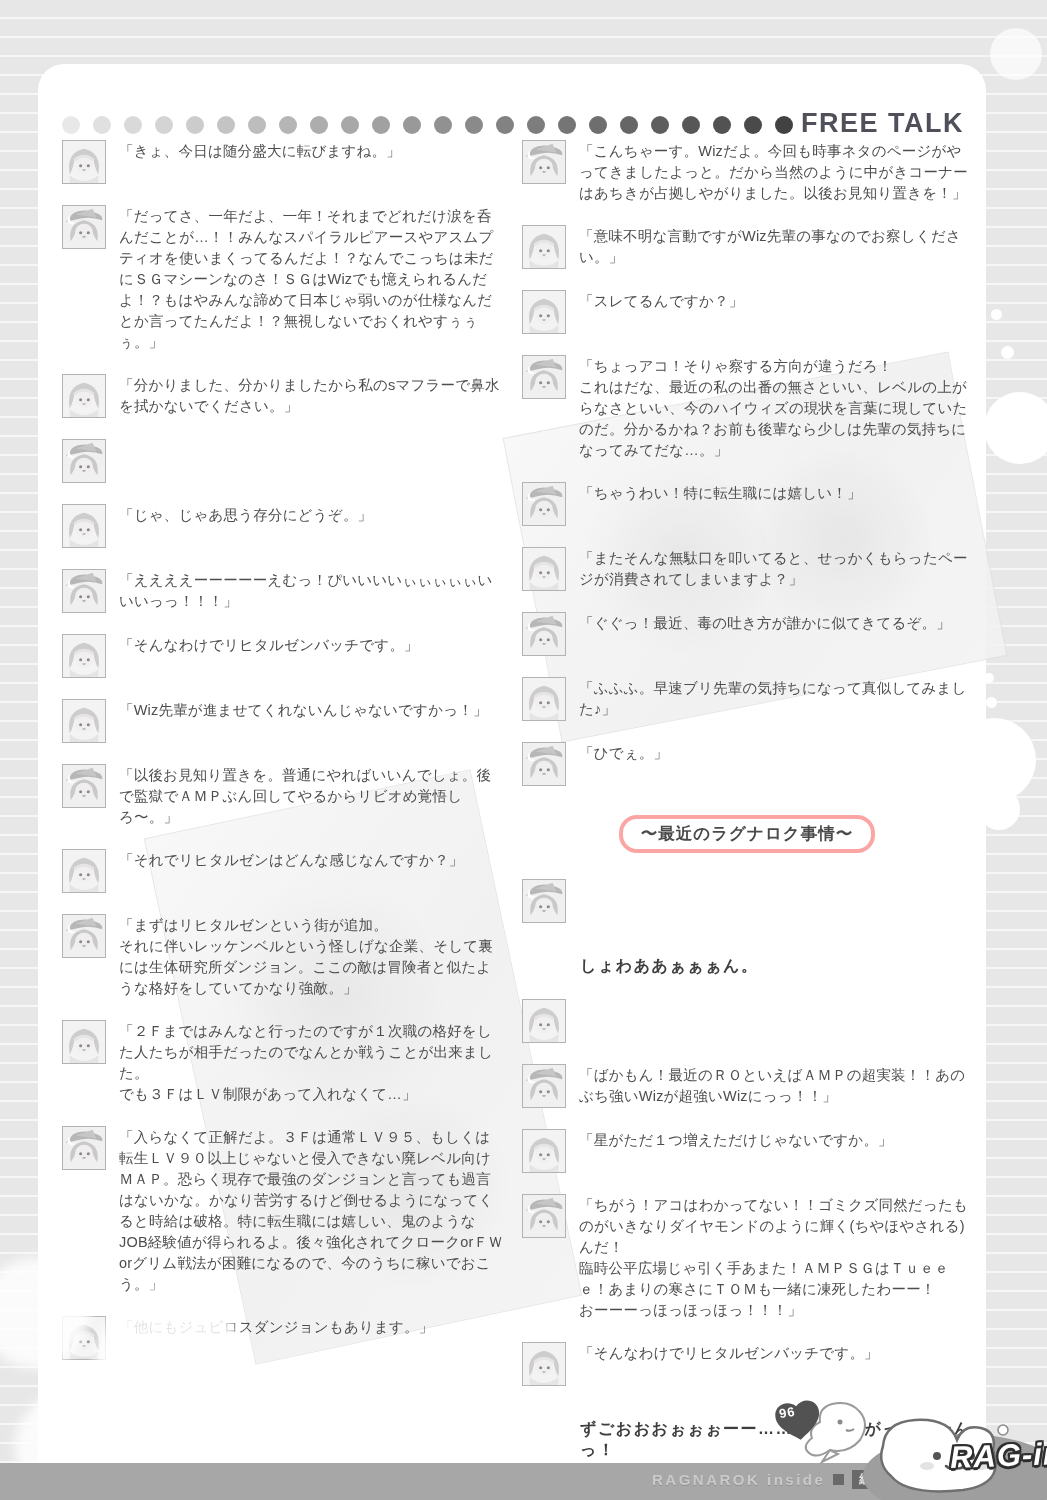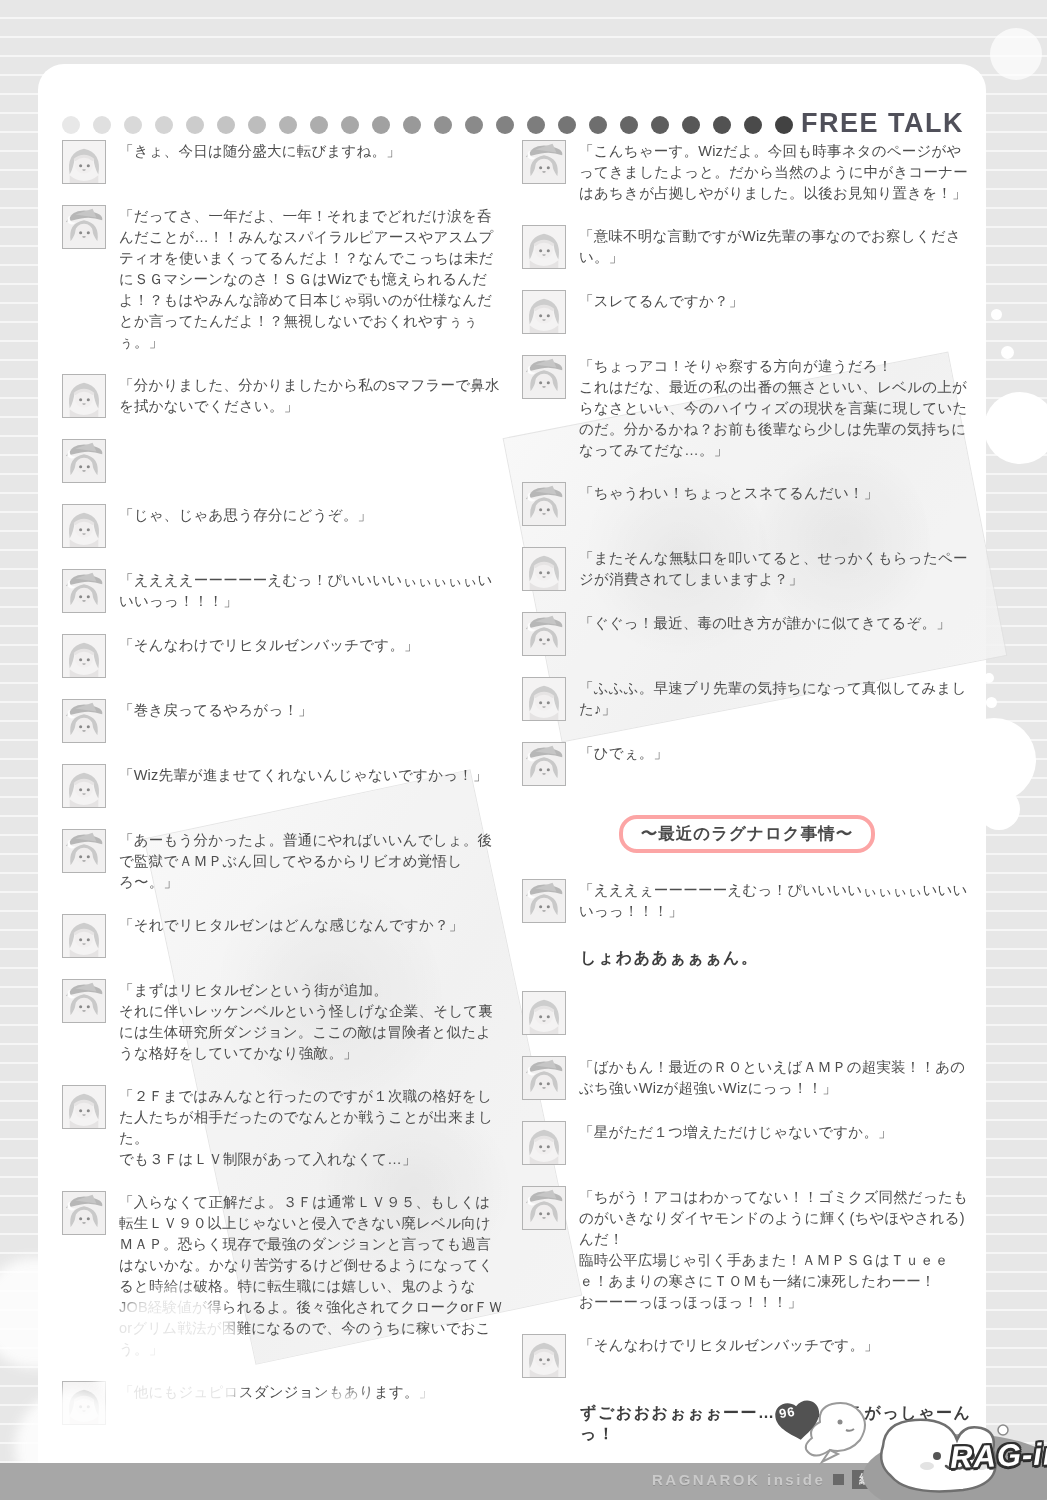--- a/index.html
+++ b/index.html
@@ -16,21 +16,21 @@
              color:#50505a;transform:scaleY(1.05);white-space:nowrap;}
   
   .col{display:flex;flex-direction:column;justify-content:flex-end;}
   .col-left{left:62px;top:140px;width:442px;}
   .col-right{left:522px;top:140px;width:450px;}
   .entry{display:flex;gap:13px;margin-bottom:21px;position:relative;z-index:4;}
   .avatar{flex:none;width:44px;height:44px;border:1px solid #b3b3b3;box-sizing:border-box;background:#f3f3f3;overflow:hidden;}
   .avatar svg{display:block;width:100%;height:100%;}
   .dialogue{white-space:pre-line;font-size:14.5px;line-height:21px;color:#4d4d4d;
             font-weight:500;letter-spacing:.2px;padding-top:1px;}
-  .entry-sfx{margin:4px 0 22px 58px;font-weight:800;font-size:16px;color:#3e3e3e;
+  .entry-sfx{margin:12px 0 22px 58px;font-weight:800;font-size:16px;color:#3e3e3e;
              letter-spacing:1.5px;position:relative;z-index:4;}
   .entry-header{text-align:center;margin:8px 0 26px;position:relative;z-index:4;}
   .bubble-title{display:inline-block;font-weight:800;font-size:16.5px;color:#4a4a4a;
                 background:#fff;border:4px solid #fca5a5;border-radius:18px;
                 padding:4px 18px;letter-spacing:1px;box-shadow:0 0 0 3px #fff;}
   
   .decor{background:linear-gradient(135deg,#f7f7f7 0%,#efefef 55%,#f3f3f3 100%);
          border:1px solid #e1e1e1;z-index:3;opacity:.85;}
   .decor .blob{position:absolute;border-radius:50%;background:radial-gradient(circle,rgba(0,0,0,.055),rgba(0,0,0,0) 70%);}
   .decor-right{left:528px;top:392px;width:452px;height:308px;transform:rotate(-11deg);}
@@ -210,36 +210,20 @@
           <circle cx="26.5" cy="26" r="1.6" fill="#898989"></circle>
           <path d="M20.5 30 Q22 31.2 23.5 30" stroke="#9c9c9c" stroke-width="1.2" fill="none"></path>
           <path d="M7 36 Q14 42 22 42 Q30 42 37 36 L37 44 L7 44Z" fill="#e5e3e3"></path>
         </svg>
       </div>
       <div class="dialogue">「そんなわけでリヒタルゼンバッチです。」</div>
     </div>
     <div class="entry">
       <div class="avatar">
         <svg viewBox="0 0 44 44">
-          <rect width="44" height="44" fill="#f1f0f0"></rect>
-          <path d="M3 17 Q9 3 26 5 Q43 8 41 15 Q30 11 19 13 Q8 15 3 17Z" fill="#b7b7b7"></path>
-          <path d="M13 9 L31 3 L35 12Z" fill="#c6c6c6"></path>
-          <path d="M9 10 a4.6 4.6 0 1 0 4.4 6.4 a3.4 3.4 0 1 1 -4.4 -6.4Z" fill="#fdfdfd"></path>
-          <path d="M8 37 Q5 18 22 15 Q39 18 36 37 Q31 30 30 23 Q22 17 14 23 Q13 30 8 37Z" fill="#c9c9c9"></path>
-          <ellipse cx="22" cy="27" rx="9" ry="8.5" fill="#f0eeee"></ellipse>
-          <circle cx="18.5" cy="28" r="1.6" fill="#898989"></circle>
-          <circle cx="26.5" cy="28" r="1.6" fill="#898989"></circle>
-          <path d="M20.5 32 Q22 33.2 23.5 32" stroke="#9c9c9c" stroke-width="1.2" fill="none"></path>
-        </svg>
-      </div>
-      <div class="dialogue">「巻き戻ってるやろがっ！」</div>
-    </div>
-    <div class="entry">
-      <div class="avatar">
-        <svg viewBox="0 0 44 44">
           <rect width="44" height="44" fill="#f4f3f3"></rect>
           <path d="M7 35 Q3 12 22 8 Q41 12 37 35 Q33 28 32 19 Q22 11 12 19 Q11 28 7 35Z" fill="#cdcdcd"></path>
           <ellipse cx="22" cy="25" rx="9.5" ry="9" fill="#f1efef"></ellipse>
           <path d="M12 20 Q22 12 32 20" stroke="#e6e4e4" stroke-width="3" fill="none"></path>
           <circle cx="18.5" cy="26" r="1.6" fill="#898989"></circle>
           <circle cx="26.5" cy="26" r="1.6" fill="#898989"></circle>
           <path d="M20.5 30 Q22 31.2 23.5 30" stroke="#9c9c9c" stroke-width="1.2" fill="none"></path>
           <path d="M7 36 Q14 42 22 42 Q30 42 37 36 L37 44 L7 44Z" fill="#e5e3e3"></path>
         </svg>
       </div>
@@ -252,21 +236,21 @@
           <path d="M3 17 Q9 3 26 5 Q43 8 41 15 Q30 11 19 13 Q8 15 3 17Z" fill="#b7b7b7"></path>
           <path d="M13 9 L31 3 L35 12Z" fill="#c6c6c6"></path>
           <path d="M9 10 a4.6 4.6 0 1 0 4.4 6.4 a3.4 3.4 0 1 1 -4.4 -6.4Z" fill="#fdfdfd"></path>
           <path d="M8 37 Q5 18 22 15 Q39 18 36 37 Q31 30 30 23 Q22 17 14 23 Q13 30 8 37Z" fill="#c9c9c9"></path>
           <ellipse cx="22" cy="27" rx="9" ry="8.5" fill="#f0eeee"></ellipse>
           <circle cx="18.5" cy="28" r="1.6" fill="#898989"></circle>
           <circle cx="26.5" cy="28" r="1.6" fill="#898989"></circle>
           <path d="M20.5 32 Q22 33.2 23.5 32" stroke="#9c9c9c" stroke-width="1.2" fill="none"></path>
         </svg>
       </div>
-      <div class="dialogue">「あーもう分かったよ。普通にやればいいんでしょ。後で監獄でＡＭＰぶん回してやるからリビオめ覚悟しろ〜。」</div>
+      <div class="dialogue">「以後お見知り置きを。普通にやればいいんでしょ。後で監獄でＡＭＰぶん回してやるからリビオめ覚悟しろ〜。」</div>
     </div>
     <div class="entry">
       <div class="avatar">
         <svg viewBox="0 0 44 44">
           <rect width="44" height="44" fill="#f4f3f3"></rect>
           <path d="M7 35 Q3 12 22 8 Q41 12 37 35 Q33 28 32 19 Q22 11 12 19 Q11 28 7 35Z" fill="#cdcdcd"></path>
           <ellipse cx="22" cy="25" rx="9.5" ry="9" fill="#f1efef"></ellipse>
           <path d="M12 20 Q22 12 32 20" stroke="#e6e4e4" stroke-width="3" fill="none"></path>
           <circle cx="18.5" cy="26" r="1.6" fill="#898989"></circle>
           <circle cx="26.5" cy="26" r="1.6" fill="#898989"></circle>
@@ -412,21 +396,21 @@
           <path d="M3 17 Q9 3 26 5 Q43 8 41 15 Q30 11 19 13 Q8 15 3 17Z" fill="#b7b7b7"></path>
           <path d="M13 9 L31 3 L35 12Z" fill="#c6c6c6"></path>
           <path d="M9 10 a4.6 4.6 0 1 0 4.4 6.4 a3.4 3.4 0 1 1 -4.4 -6.4Z" fill="#fdfdfd"></path>
           <path d="M8 37 Q5 18 22 15 Q39 18 36 37 Q31 30 30 23 Q22 17 14 23 Q13 30 8 37Z" fill="#c9c9c9"></path>
           <ellipse cx="22" cy="27" rx="9" ry="8.5" fill="#f0eeee"></ellipse>
           <circle cx="18.5" cy="28" r="1.6" fill="#898989"></circle>
           <circle cx="26.5" cy="28" r="1.6" fill="#898989"></circle>
           <path d="M20.5 32 Q22 33.2 23.5 32" stroke="#9c9c9c" stroke-width="1.2" fill="none"></path>
         </svg>
       </div>
-      <div class="dialogue">「ちゃうわい！ちょっとスネてるんだい！」</div>
+      <div class="dialogue">「ちゃうわい！特に転生職には嬉しい！」</div>
     </div>
     <div class="entry">
       <div class="avatar">
         <svg viewBox="0 0 44 44">
           <rect width="44" height="44" fill="#f4f3f3"></rect>
           <path d="M7 35 Q3 12 22 8 Q41 12 37 35 Q33 28 32 19 Q22 11 12 19 Q11 28 7 35Z" fill="#cdcdcd"></path>
           <ellipse cx="22" cy="25" rx="9.5" ry="9" fill="#f1efef"></ellipse>
           <path d="M12 20 Q22 12 32 20" stroke="#e6e4e4" stroke-width="3" fill="none"></path>
           <circle cx="18.5" cy="26" r="1.6" fill="#898989"></circle>
           <circle cx="26.5" cy="26" r="1.6" fill="#898989"></circle>
@@ -491,21 +475,20 @@
           <path d="M3 17 Q9 3 26 5 Q43 8 41 15 Q30 11 19 13 Q8 15 3 17Z" fill="#b7b7b7"></path>
           <path d="M13 9 L31 3 L35 12Z" fill="#c6c6c6"></path>
           <path d="M9 10 a4.6 4.6 0 1 0 4.4 6.4 a3.4 3.4 0 1 1 -4.4 -6.4Z" fill="#fdfdfd"></path>
           <path d="M8 37 Q5 18 22 15 Q39 18 36 37 Q31 30 30 23 Q22 17 14 23 Q13 30 8 37Z" fill="#c9c9c9"></path>
           <ellipse cx="22" cy="27" rx="9" ry="8.5" fill="#f0eeee"></ellipse>
           <circle cx="18.5" cy="28" r="1.6" fill="#898989"></circle>
           <circle cx="26.5" cy="28" r="1.6" fill="#898989"></circle>
           <path d="M20.5 32 Q22 33.2 23.5 32" stroke="#9c9c9c" stroke-width="1.2" fill="none"></path>
         </svg>
       </div>
-      <div class="dialogue">「えええぇーーーーーえむっ！ぴいいいいぃぃぃぃいいいいっっ！！！」</div>
     </div>
     <div class="entry-sfx">しょわああぁぁぁん。</div>
     <div class="entry">
       <div class="avatar">
         <svg viewBox="0 0 44 44">
           <rect width="44" height="44" fill="#f4f3f3"></rect>
           <path d="M7 35 Q3 12 22 8 Q41 12 37 35 Q33 28 32 19 Q22 11 12 19 Q11 28 7 35Z" fill="#cdcdcd"></path>
           <ellipse cx="22" cy="25" rx="9.5" ry="9" fill="#f1efef"></ellipse>
           <path d="M12 20 Q22 12 32 20" stroke="#e6e4e4" stroke-width="3" fill="none"></path>
           <circle cx="18.5" cy="26" r="1.6" fill="#898989"></circle>

